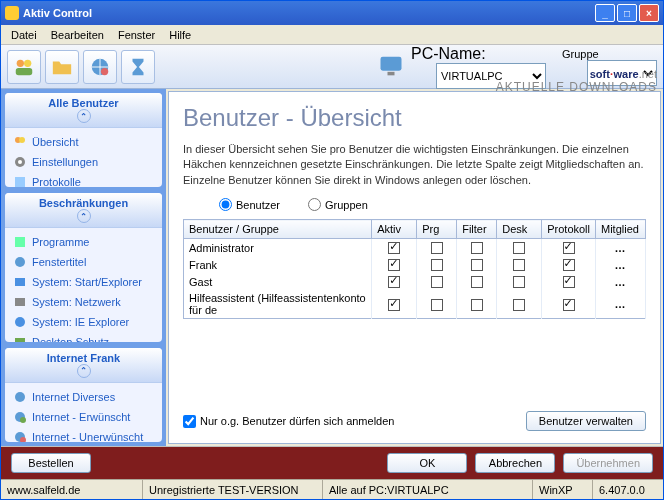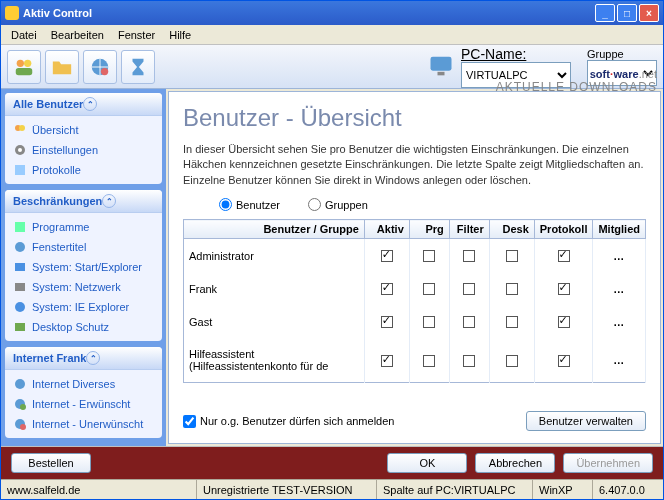--- a/index.html
+++ b/index.html
@@ -14,45 +14,45 @@
 .titlebar .btn.close { background: #e35b4d; color: white; }
 .menubar { background: #ece9d8; height: 20px; display: flex; align-items: center; padding: 0 4px; gap: 2px; border-bottom: 1px solid #c0c0c0; }
 .menubar .item { padding: 2px 6px; cursor: pointer; }
 .toolbar { height: 44px; background: linear-gradient(#f4f6fb, #d6e2f5); display: flex; align-items: center; padding: 0 6px; gap: 4px; border-bottom: 1px solid #9db5d8; position: relative; }
 .toolbar .tbtn { width: 34px; height: 34px; border: 1px solid #a8bfe3; border-radius: 3px; background: linear-gradient(#fff, #e3ecfa); display: flex; align-items: center; justify-content: center; cursor: pointer; }
 .toolbar .tbtn svg { width: 22px; height: 22px; }
 .toolbar .sep { flex: 1; }
 .pcblock { display: flex; align-items: center; gap: 6px; }
 .pcblock .pcicon svg { width: 28px; height: 28px; }
 .pcblock .col { display: flex; flex-direction: column; }
-.pcblock label { font-size: 14px; text-decoration: underline; }
-.pcblock select, .userblock select { font-size: 11px; border: 1px solid #7b9ebd; background: white; height: 26px; }
+.pcblock label { font-size: 16px; }
+.pcblock select, .userblock select { font-size: 11px; border: 1px solid #7b9ebd; background: white; height: 26px; margin-left: 25px; }
 .userblock { display: flex; gap: 8px; margin-left: 12px; }
 .userblock .col { display: flex; flex-direction: column; }
 .overlay-logo { position: absolute; right: 6px; top: 16px; text-align: right; line-height: 1; }
 .overlay-logo .logo1 { font-size: 20px; font-weight: bold; color: #1a2a6c; }
 .overlay-logo .logo1 .dash { color: #d62828; }
 .overlay-logo .logo1 .net { color: #888; font-weight: normal; }
 .overlay-logo .tag { font-size: 12px; color: #888; letter-spacing: 1px; }
 .content { flex: 1; display: flex; min-height: 0; }
 .sidebar { width: 165px; background: #6f9fe8; padding: 4px; display: flex; flex-direction: column; gap: 6px; overflow: auto; }
 .sb-panel { background: #eff3ff; border-radius: 4px; overflow: hidden; }
-.sb-head { background: linear-gradient(#fff, #c7d8f6); color: #215dc6; font-weight: bold; padding: 4px 8px; border-bottom: 1px solid #b8cdf0; cursor: pointer; display: flex; justify-content: flex-start; align-items: center; }
+.sb-head { background: linear-gradient(#fff, #c7d8f6); color: #215dc6; font-weight: bold; padding: 4px 8px; border-bottom: 1px solid #b8cdf0; cursor: pointer; display: flex; justify-content: space-between; align-items: center; flex-direction: column; }
 .sb-head .chev { width: 14px; height: 14px; border: 1px solid #94b4e8; border-radius: 50%; display: flex; align-items: center; justify-content: center; font-size: 8px; color: #215dc6; }
 .sb-body { padding: 4px 6px; }
 .sb-item { display: flex; align-items: center; gap: 5px; padding: 3px 2px; color: #215dc6; cursor: pointer; }
 .sb-item .ico { width: 14px; height: 14px; display: inline-flex; }
 .main { flex: 1; background: white; border: 1px solid #9db5d8; margin: 2px; padding: 12px 14px; display: flex; flex-direction: column; overflow: auto; }
 .main h1 { font-size: 24px; font-weight: normal; color: #7a8aad; margin-bottom: 10px; }
 .main .desc { color: #333; line-height: 1.4; margin-bottom: 10px; }
 .radios { display: flex; gap: 28px; margin-bottom: 8px; padding-left: 36px; }
 .radios label { display: flex; gap: 4px; align-items: center; cursor: pointer; }
 table.grid { width: 100%; border-collapse: collapse; border: 1px solid #a6b8d8; }
-table.grid th { background: linear-gradient(#fcfdff, #e4ecf7); border: 1px solid #a6b8d8; padding: 3px 5px; font-weight: bold; text-align: right; }
-table.grid td { border-right: 1px solid #e4ecf7; padding: 10px 5px; text-align: center; }
+table.grid th { background: linear-gradient(#fcfdff, #e4ecf7); border: 1px solid #a6b8d8; padding: 3px 5px; font-weight: normal; text-align: left; }
+table.grid td { border-right: 1px solid #e4ecf7; padding: 2px 5px; text-align: center; }
 table.grid td:first-child { text-align: left; }
 table.grid td.more { cursor: pointer; font-weight: bold; letter-spacing: 1px; }
 .chk { width: 12px; height: 12px; border: 1px solid #555; display: inline-block; vertical-align: middle; background: white; position: relative; }
 .chk.on::after { content: "✓"; position: absolute; top: -3px; left: 0; font-size: 11px; color: #000; }
 .bottom-row { margin-top: auto; display: flex; align-items: center; padding-top: 10px; }
 .bottom-row label { display: flex; align-items: center; gap: 4px; }
 .bottom-row .spacer { flex: 1; }
 button.win { background: linear-gradient(#fff, #e4ecf7); border: 1px solid #7b9ebd; border-radius: 3px; padding: 3px 12px; cursor: pointer; min-width: 80px; }
 button.win:disabled { color: #999; cursor: default; }
 .footer-btns { background: #7f1d1d; padding: 6px 10px; display: flex; gap: 8px; border-top: 1px solid #c0c0c0; }
@@ -335,19 +335,19 @@
 
   <div class="footer-btns">
     <button class="win">Bestellen</button>
     <div class="spacer"></div>
     <button class="win">OK</button>
     <button class="win">Abbrechen</button>
     <button class="win" disabled="">Übernehmen</button>
   </div>
 
   <div class="statusbar">
-    <div class="cell" style="width:196px">www.salfeld.de</div>
+    <div class="cell" style="width:142px">www.salfeld.de</div>
     <div class="cell" style="width:180px">Unregistrierte TEST-VERSION</div>
-    <div class="cell" style="flex:1">Spalte auf PC:VIRTUALPC</div>
+    <div class="cell" style="flex:1">Alle auf PC:VIRTUALPC</div>
     <div class="cell" style="width:60px">WinXP</div>
     <div class="cell" style="width:70px">6.407.0.0</div>
   </div>
 </div>
 
 </body></html>

